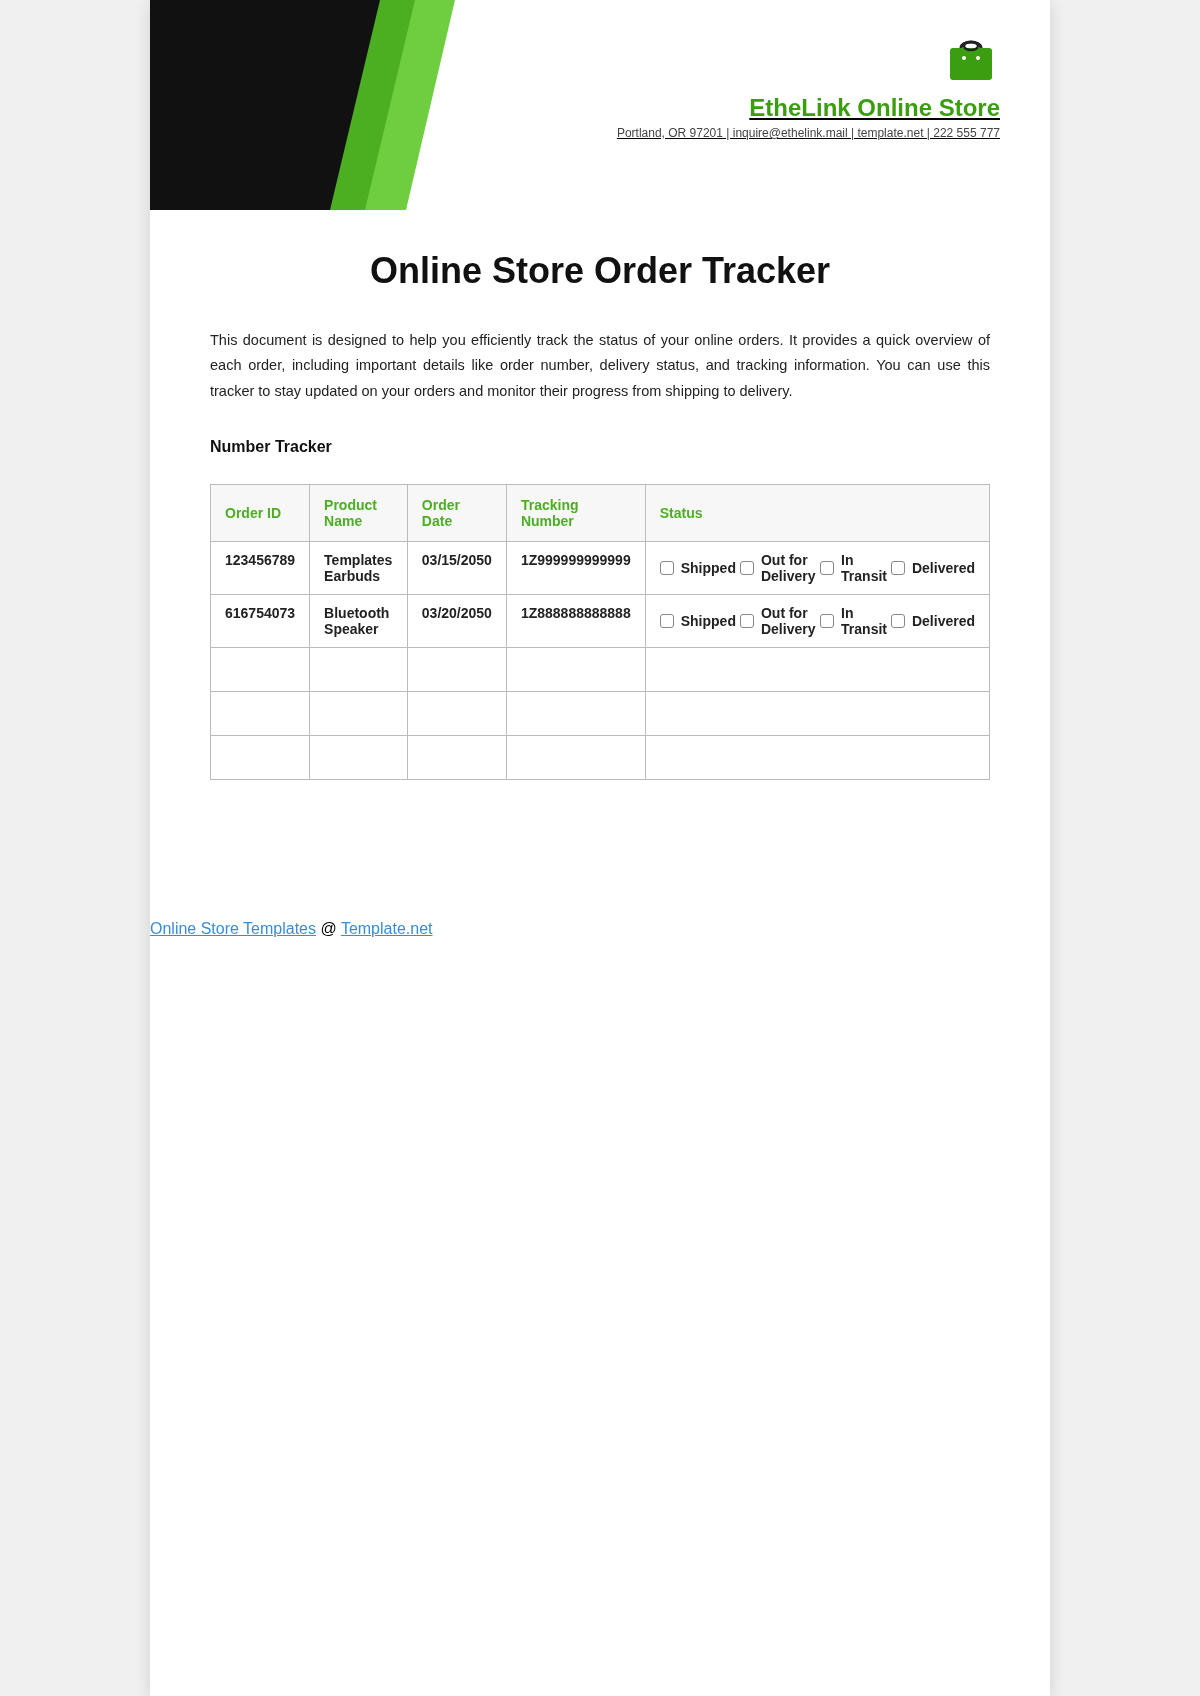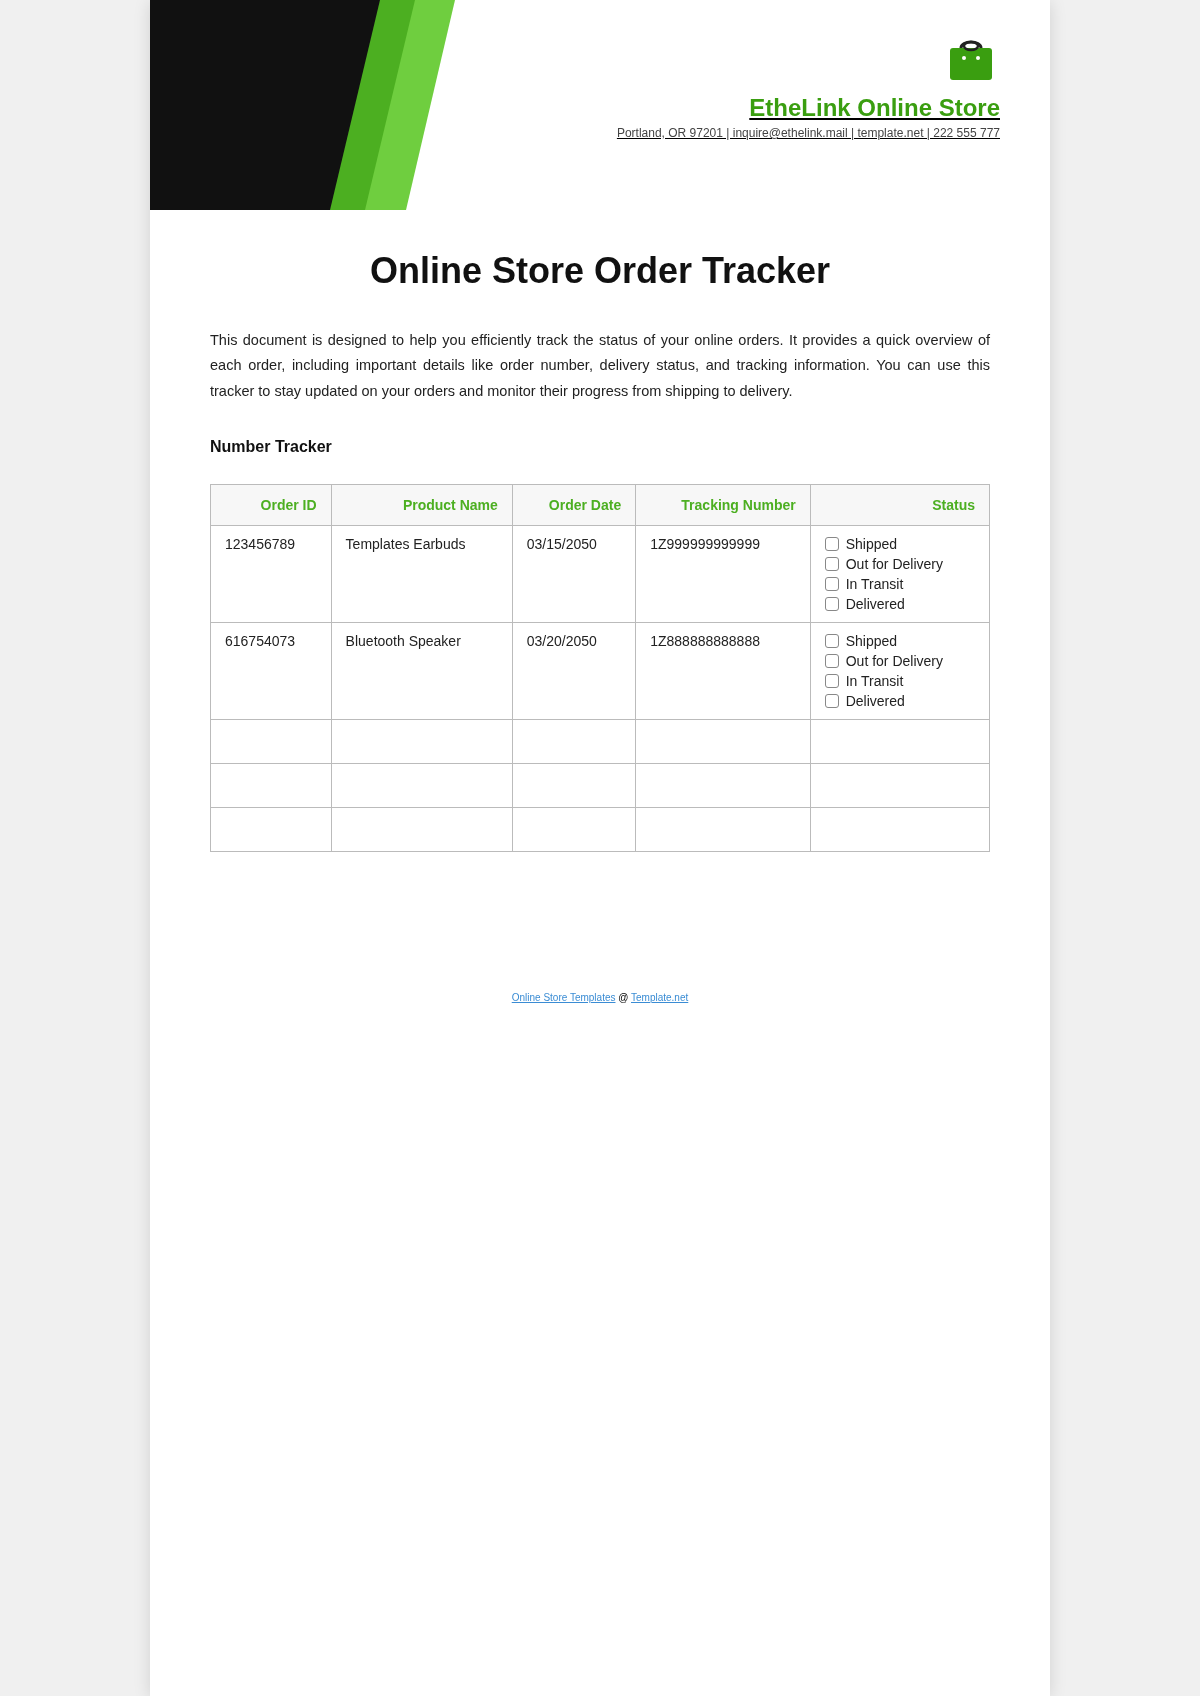--- a/index.html
+++ b/index.html
@@ -112,35 +112,36 @@
       border-collapse: collapse;
       margin-bottom: 60px;
       font-size: 14px;
     }
     .order-table th {
       background: #f7f7f7;
       color: #4caf21;
       font-weight: bold;
       padding: 12px 14px;
       border: 1px solid #bbb;
-      text-align: right;
+      text-align: left;
     }
     .order-table td {
       padding: 10px 14px;
       border: 1px solid #bbb;
       vertical-align: top;
       color: #222;
+      font-weight: bold;
     }
     .order-table tr.empty-row td {
       height: 44px;
     }
 
     .status-options {
       display: flex;
-      flex-direction: column;
+      flex-direction: row;
       gap: 4px;
     }
     .status-option {
       display: flex;
       align-items: center;
       gap: 7px;
       font-size: 14px;
       color: #222;
     }
     .checkbox-circle {
@@ -148,23 +149,22 @@
       height: 14px;
       border: 1.5px solid #888;
       border-radius: 3px;
       background: #fff;
       flex-shrink: 0;
       display: inline-block;
     }
 
     
     .footer {
-      text-align: center;
       padding: 20px 0 40px 0;
-      font-size: 10px;
+      font-size: 16px;
     }
     .footer a {
       color: #3a8cd4;
       text-decoration: underline;
     }
   </style>
 </head>
 <body>
 
 <div class="page">

